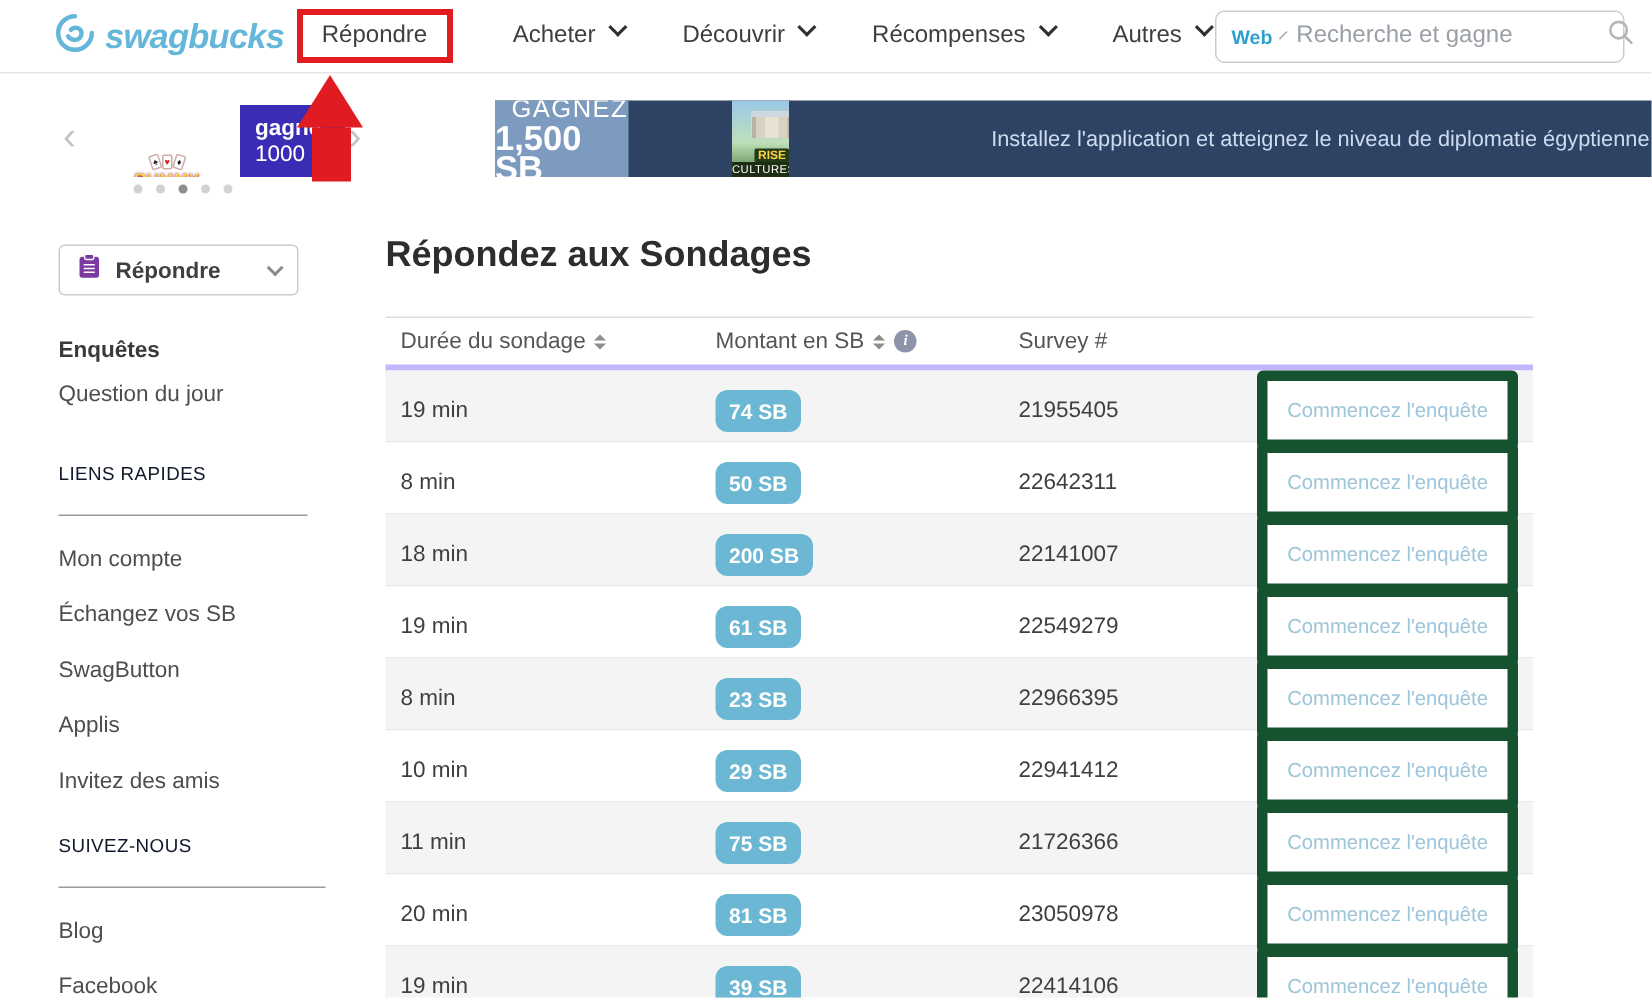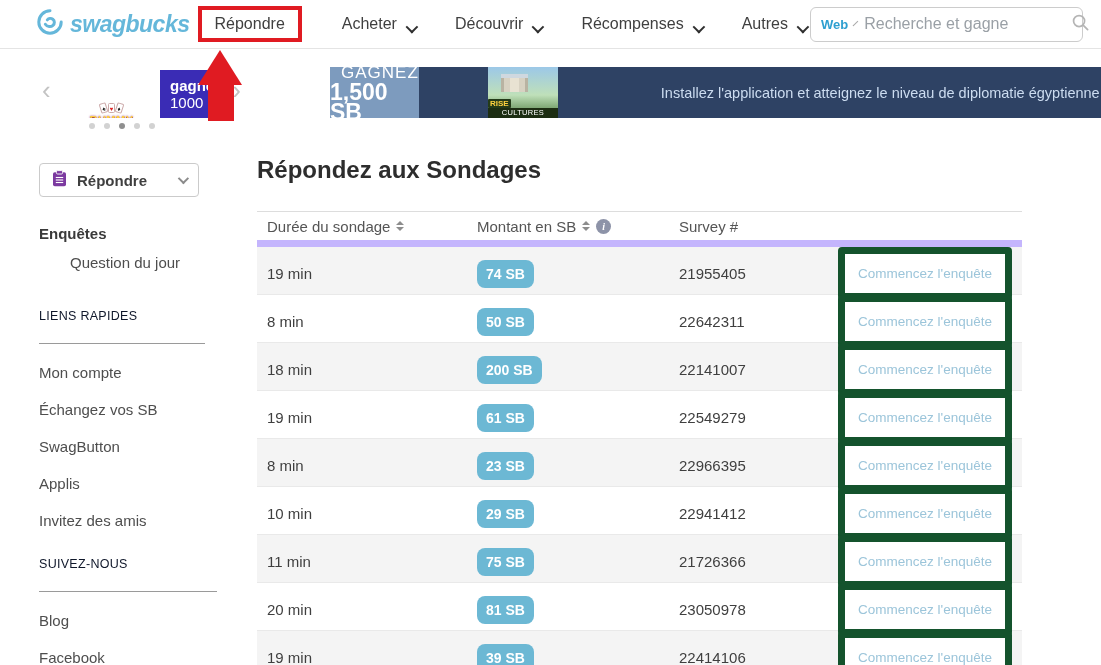--- a/index.html
+++ b/index.html
@@ -9,21 +9,21 @@
 
   
   .topnav { position:absolute; left:0; top:0; width:1101px; height:49px;
             border-bottom:1px solid #e4e4e4; display:flex; align-items:center;
             padding:0 18px 0 36px; background:#fff; z-index:20; }
   .logo { display:flex; align-items:center; gap:6px; cursor:pointer; }
   .logo-text { color:#65b7da; font-size:23px; font-weight:bold; font-style:italic;
                letter-spacing:-0.5px; }
   .nav-highlight-box { border:4px solid #e01b22; padding:5px 13px; margin-left:8px; }
   .nav-item { font-size:16px; color:#3f3f3f; cursor:pointer; white-space:nowrap; }
-  .nav-drop { display:flex; align-items:flex-end; gap:9px; margin-left:40px; cursor:pointer; }
+  .nav-drop { display:flex; align-items:flex-start; gap:9px; margin-left:40px; cursor:pointer; }
   .nav-drop:first-of-type { margin-left:24px; }
   .chev { width:9px; height:9px; border-right:2px solid #2f2f2f; border-bottom:2px solid #2f2f2f;
           transform:rotate(45deg) translateY(-2px); display:inline-block; }
   .search-box { margin-left:auto; width:273px; height:35px; border:1px solid #ccc;
                 border-radius:6px; display:flex; align-items:center; padding:0 10px; }
   .search-scope { color:#2e9fd0; font-weight:bold; font-size:13px; cursor:pointer; }
   .scope-chev { width:7px; height:7px; border-right:1.5px solid #aaa; border-bottom:1.5px solid #aaa;
                 transform:rotate(45deg); margin:0 8px 2px 7px; display:inline-block; }
   .search-input { border:none; outline:none; flex:1; font-size:16px; color:#444;
                   font-family:"Liberation Sans", sans-serif; }
@@ -64,53 +64,53 @@
   .dot.active { background:#8f8f8f; }
 
   .side-drop-btn { margin-top:26px; width:160px; height:34px; border:1px solid #cbcbcb;
                    border-radius:4px; background:#fff; display:flex; align-items:center;
                    padding:0 12px; cursor:pointer; }
   .side-drop-btn .label { font-size:15px; font-weight:bold; color:#3f3f3f; margin-left:10px; }
   .side-drop-btn .chev { border-color:#8b8b8b; margin-left:auto; width:8px; height:8px; }
 
   .side-link { font-size:15px; color:#4e4e4e; cursor:pointer; }
   .menu-head { font-size:15px; font-weight:bold; color:#3a3a3a; margin-top:28px; }
-  .menu-sub { margin-top:12px;margin-left:31px; }
+  .menu-sub { margin-top:12px; }
   .side-section { margin-top:38px; width:166px; border-bottom:1px solid #9a9a9a;
                   padding-bottom:20px; font-size:12.5px; color:#0f172a; letter-spacing:0.3px; }
   .side-section.follow { margin-top:28px; width:178px; }
   .side-list .side-link { display:block; margin-top:20px; }
 
   
   .banner { position:absolute; left:330px; top:67px; width:820px; height:51px; display:flex;
             background:#2e4264; overflow:hidden; cursor:pointer; }
   .banner-earn { width:112px; background:#7d9bbe; color:#fff; display:flex; flex-direction:column;
                  align-items:center; justify-content:center; }
   .banner-earn .l1 { font-size:17px; letter-spacing:1px; font-weight:300; line-height:19px;padding-left:11px; }
   .banner-earn .l2 { font-size:23px; font-weight:bold; line-height:20px; }
-  .game-icon { position:absolute; left:158px; top:0; width:70px; height:51px;
+  .game-icon { position:absolute; left:158px; top:0; width:38px; height:51px;
                background:linear-gradient(180deg,#9cc8e8 0%,#bfe0b9 55%,#4c7b3f 100%);
-               display:flex; flex-direction:column; align-items:flex-start; justify-content:flex-end;
+               display:flex; flex-direction:column; align-items:flex-end; justify-content:flex-end;
                overflow:hidden; }
   .game-bldg { position:absolute; top:7px; left:13px; width:27px; height:18px; background:#e8e2d2;
                border-top:4px solid #cfd8df;
                box-shadow:inset 3px 0 0 #b9b3a2, inset -3px 0 0 #b9b3a2, inset 9px 0 0 #d8d2c2, inset -9px 0 0 #d8d2c2; }
   .game-t1 { font-size:8px; font-weight:bold; color:#ffd23e; background:#243b18; line-height:9px;
              padding:0 2px; border-radius:1px; z-index:2; }
   .game-t2 { font-size:7.5px; font-weight:normal; color:#fff; background:#1c2d12; width:100%;
              text-align:center; line-height:10px; letter-spacing:0.3px; z-index:2; }
   .banner-msg { margin-left:242px; align-self:center; color:#ccdcf0; font-size:14.5px;
                 white-space:nowrap; }
 
   
   .main-title { position:absolute; left:257px; top:156px; font-size:24px; font-weight:bold;
                 color:#2d2d2d; }
   .survey-table { position:absolute; left:257px; top:211px; width:765px; }
   .t-header { display:grid; grid-template-columns:210px 202px 1fr 166px; align-items:center;
-              height:36px; padding:0 10px; border-top:1px solid #ddd; border-bottom:7px solid #c4b5fd;
+              height:36px; padding:0 10px; border-top:1px solid #ddd; border-bottom:4px solid #c4b5fd;
               color:#555; font-size:15px; }
   .th { display:flex; align-items:center; gap:6px; }
   .sorter { display:inline-flex; flex-direction:column; gap:2px; cursor:pointer; }
   .sorter .up { width:0; height:0; border-left:4px solid transparent; border-right:4px solid transparent;
                 border-bottom:4px solid #8d8d8d; }
   .sorter .dn { width:0; height:0; border-left:4px solid transparent; border-right:4px solid transparent;
                 border-top:4px solid #8d8d8d; }
   .info-icon { width:15px; height:15px; border-radius:50%; background:#8d93a8; color:#fff;
                font-size:10px; font-weight:bold; font-style:italic; text-align:center;
                line-height:15px; cursor:pointer; font-family:"Liberation Serif", serif; }

